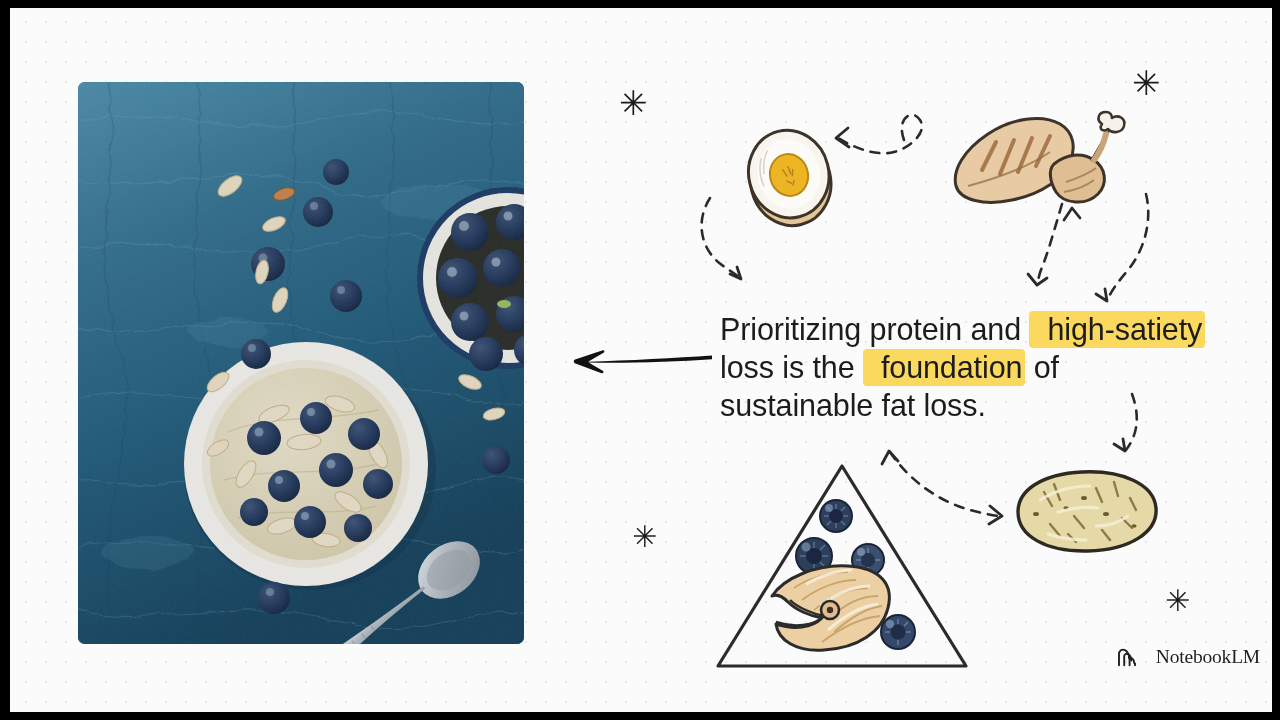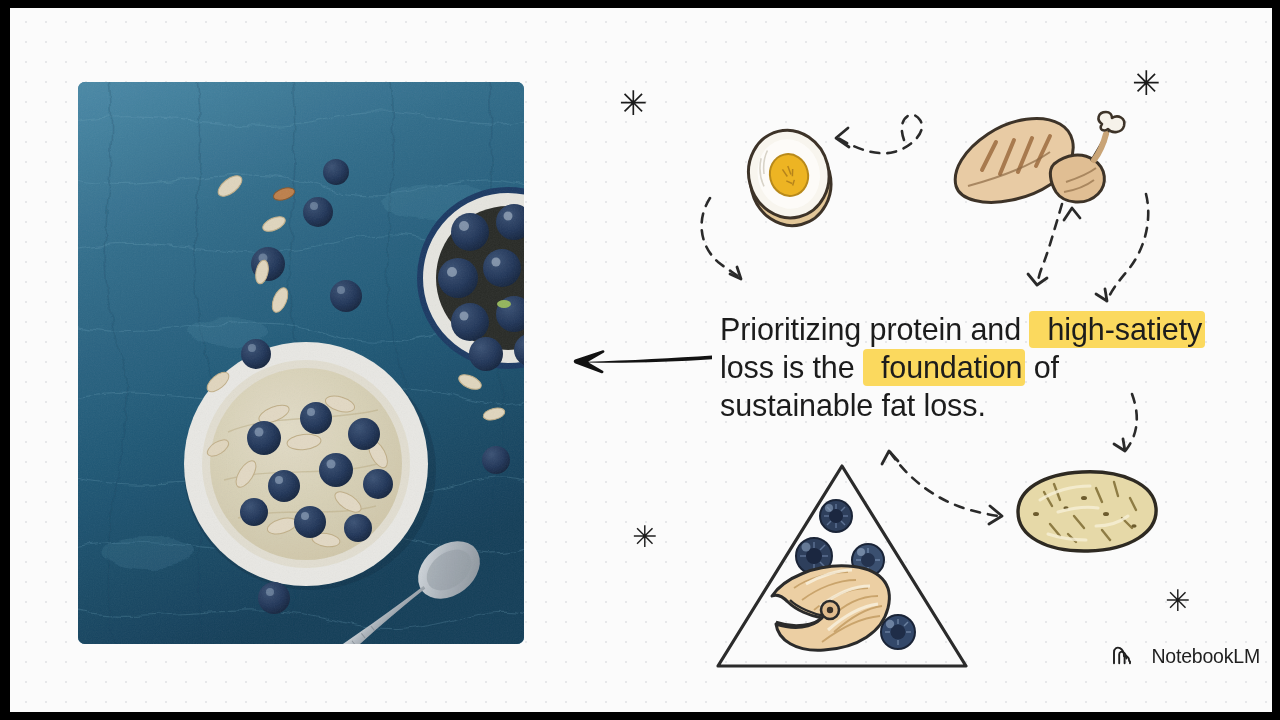--- a/index.html
+++ b/index.html
@@ -81,22 +81,23 @@
     user-select:none;
   }
   #spark-1{ left:609px; top:78px;  }
   #spark-2{ left:1122px;top:58px;  }
   #spark-3{ left:622px; top:514px; font-size:30px; }
   #spark-4{ left:1155px;top:578px; font-size:30px; }
 
   
   #brand{
     position:absolute; right:12px; bottom:44px;
-    display:flex; align-items:flex-start; gap:17px;
+    display:flex; align-items:flex-end; gap:17px;
     color:#1f1f1f;
+    font-family:Liberation Serif, serif;
   }
   #brand .bname{ font-size:19.5px; letter-spacing:-0.2px; }
 </style>
 </head>
 <body>
 
 <div id="stage">
 
   <div id="canvas">
 

